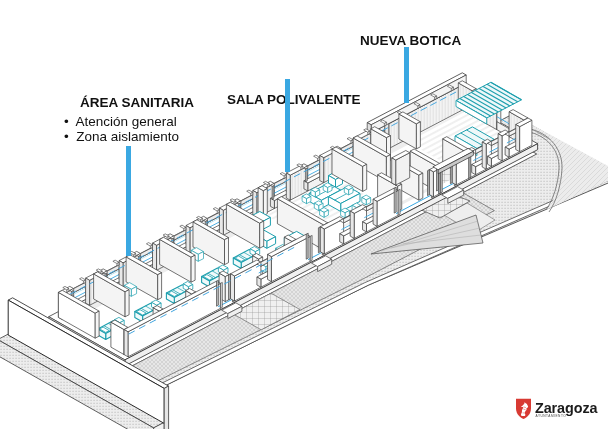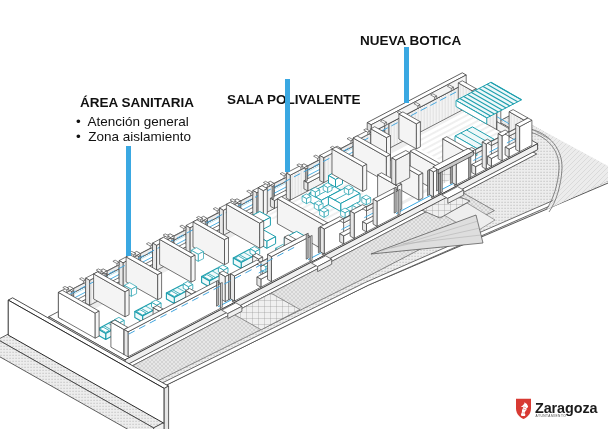--- a/index.html
+++ b/index.html
@@ -619,21 +619,21 @@
 <path d="M-2.3,339.6 L8.2,334.1 L164.2,422.4 L153.6,427.9 Z" fill="url(#stip)" stroke="#3a3a3a" stroke-width="0.8" stroke-linejoin="round"></path>
 <path d="M153.6,427.9 L164.2,422.4 L164.2,438.4 L153.6,443.9 Z" fill="#f2f2f2" stroke="#3a3a3a" stroke-width="0.7" stroke-linejoin="round"></path>
 <path d="M-2.3,339.6 L153.6,427.9 L153.6,443.9 L-2.3,355.6 Z" fill="url(#stip)" stroke="#3a3a3a" stroke-width="0.8" stroke-linejoin="round"></path>
 <path d="M8.2,300.1 L12.6,297.8 L168.6,386.1 L164.2,388.4 Z" fill="#ffffff" stroke="#3a3a3a" stroke-width="0.9" stroke-linejoin="round"></path>
 <path d="M8.2,300.1 L164.2,388.4 L164.2,423.4 L8.2,335.1 Z" fill="#ffffff" stroke="#2a2a2a" stroke-width="1.0" stroke-linejoin="round"></path>
 <path d="M164.2,388.4 L168.6,386.1 L168.6,436.1 L164.2,438.4 Z" fill="#e6e6e6" stroke="#3a3a3a" stroke-width="0.8" stroke-linejoin="round"></path>
 </svg></div>
 
 <div style="position:absolute;left:80px;top:95px;font-weight:bold;font-size:13.5px;color:#111;">ÁREA SANITARIA</div>
 
-<div style="position:absolute;left:76px;top:114px;font-size:13.5px;color:#111;">•&nbsp; Atención general<br>•&nbsp; Zona aislamiento</div>
+<div style="position:absolute;left:64px;top:114px;font-size:13.5px;color:#111;">•&nbsp; Atención general<br>•&nbsp; Zona aislamiento</div>
 
 <div style="position:absolute;left:126px;top:146px;width:5px;height:110px;background:#3aa8e2;"></div>
 
 <div style="position:absolute;left:227px;top:65px;font-weight:bold;font-size:13.5px;color:#111;margin-top:27px;">SALA POLIVALENTE</div>
 
 <div style="position:absolute;left:285px;top:79px;width:5px;height:93px;background:#3aa8e2;"></div>
 
 <div style="position:absolute;left:360px;top:33px;font-weight:bold;font-size:13.5px;color:#111;">NUEVA BOTICA</div>
 
 <div style="position:absolute;left:404px;top:47px;width:5px;height:56px;background:#3aa8e2;"></div>

